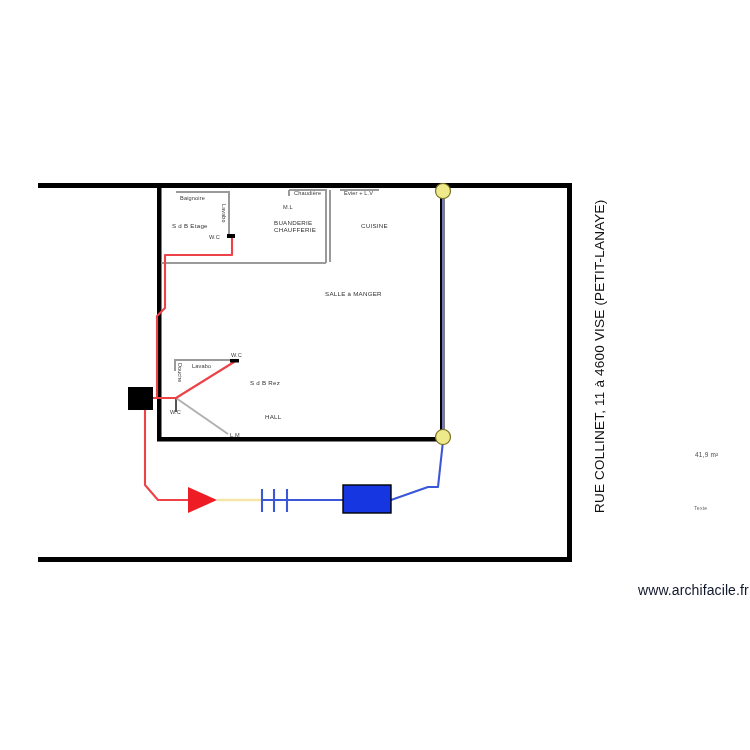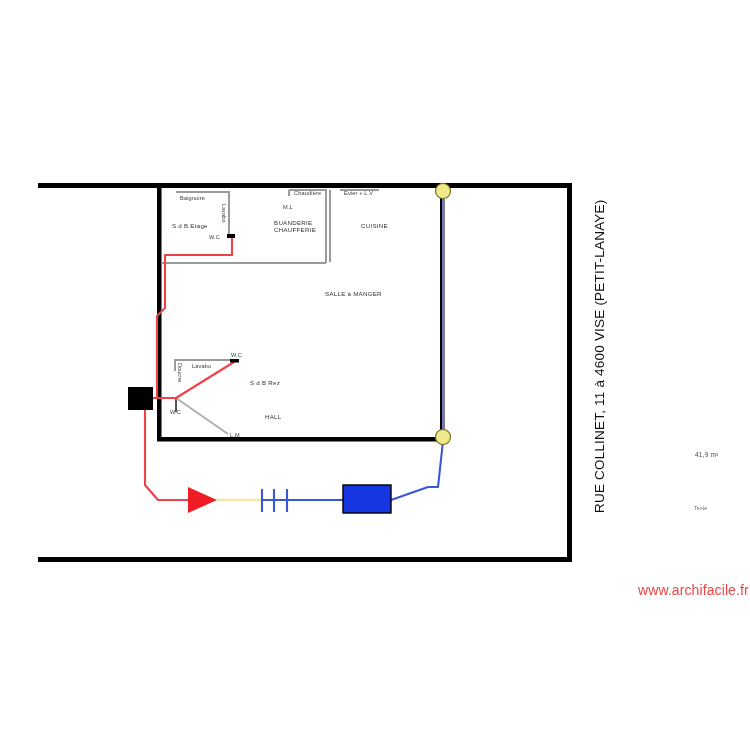--- a/index.html
+++ b/index.html
@@ -77,21 +77,21 @@
   }
   .placeholder-text {
     position: absolute;
     font-size: 5.2px;
     color: #6a6a6a;
     letter-spacing: 0.2px;
   }
   .site-url {
     position: absolute;
     font-size: 14px;
-    color: #ef4444;
+    color: #0f172a;
     letter-spacing: 0.1px;
   }
 </style>
 </head>
 <body>
 
 <div id="plan-root">
 
   <svg id="plan-svg" viewBox="0 0 750 750">
 

